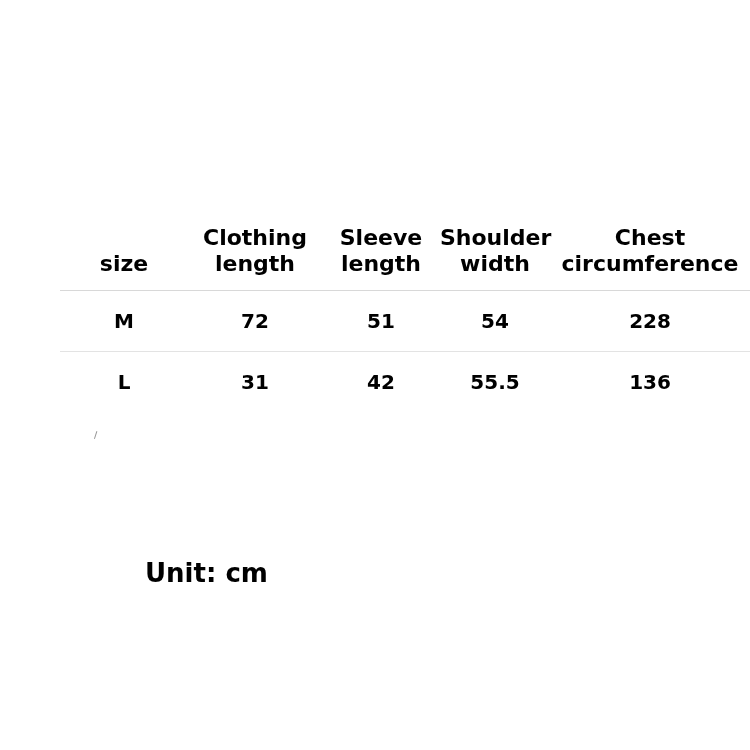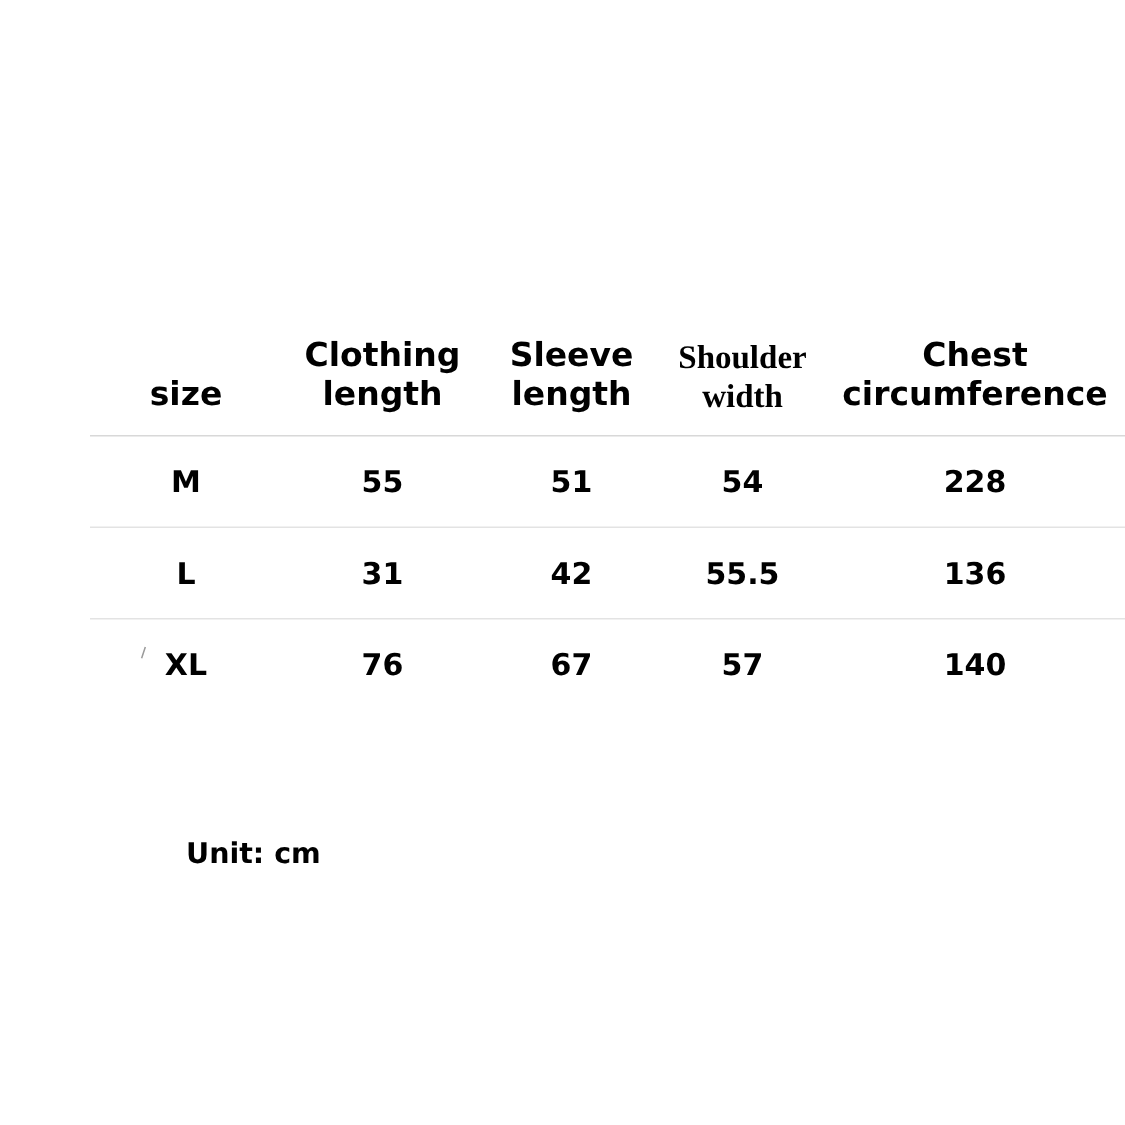--- a/index.html
+++ b/index.html
@@ -50,44 +50,44 @@
     padding: 0 0 14px 0;
     vertical-align: bottom;
     text-align: center;
     letter-spacing: 0px;
   }
 
   
   th.h-size      { text-align: center; padding-bottom: 4px; }
   th.h-clothing  { text-align: left; padding-left: 25px; }
   th.h-sleeve    { text-align: left; padding-left: 26px; }
-  th.h-shoulder  { text-align: left; padding-left: 16px; font-family: Liberation Serif, serif; }
+  th.h-shoulder  { text-align: left; padding-left: 16px; }
   th.h-chest     { text-align: left; padding-left: 0px; }
 
   table.size-table td {
     font-weight: bold;
     font-size: 20px;
     text-align: center;
     padding: 18px 0 18px 0;
     vertical-align: middle;
   }
   table.size-table tbody tr td {
     border-top: 1px solid #e3e3e3;
   }
   table.size-table tbody tr:first-child td {
     border-top: 1px solid #d8d8d8;
   }
 
   td.col-size { font-size: 20px; }
 
   .unit {
     position: absolute;
-    left: 124px;
+    left: 145px;
     top: 558px;
-    font-size: 19px;
+    font-size: 26px;
     font-weight: bold;
     letter-spacing: 0px;
   }
 
   .tick {
     position: absolute;
     left: 95px;
     top: 432px;
     width: 6px;
     height: 8px;
@@ -128,38 +128,31 @@
           </th>
           <th class="h-chest">
             <span>Chest</span><br>
             <span>circumference</span>
           </th>
         </tr>
       </thead>
       <tbody>
         <tr>
           <td class="col-size">M</td>
-          <td>55</td>
+          <td>72</td>
           <td>51</td>
           <td>54</td>
           <td>228</td>
         </tr>
         <tr>
           <td class="col-size">L</td>
           <td>31</td>
           <td>42</td>
           <td>55.5</td>
           <td>136</td>
-        </tr>
-        <tr>
-          <td class="col-size">XL</td>
-          <td>76</td>
-          <td>67</td>
-          <td>57</td>
-          <td>140</td>
         </tr>
       </tbody>
     </table>
   </div>
 
   <div class="tick"></div>
 
   <div class="unit">Unit: cm</div>
 
 </div>

